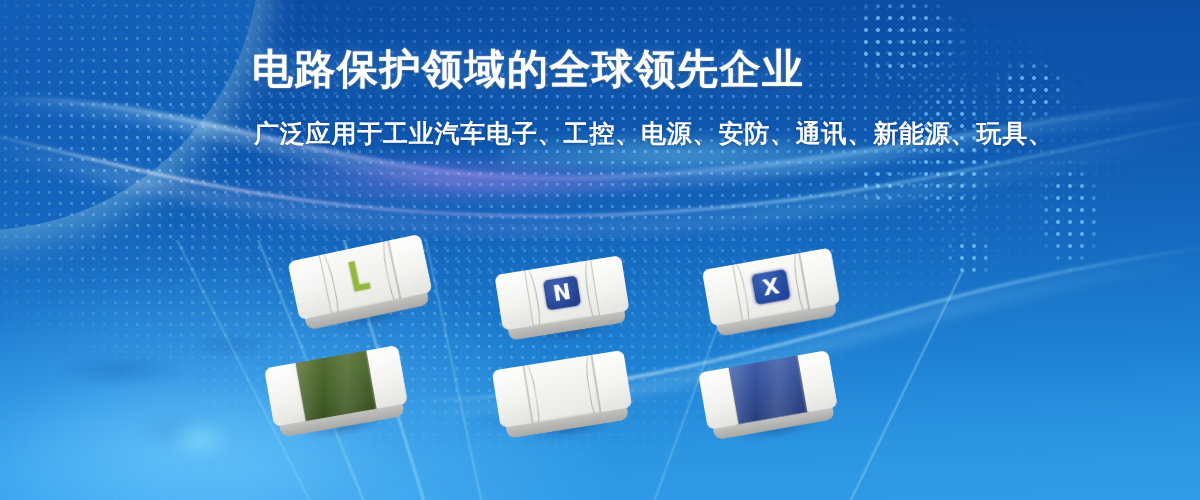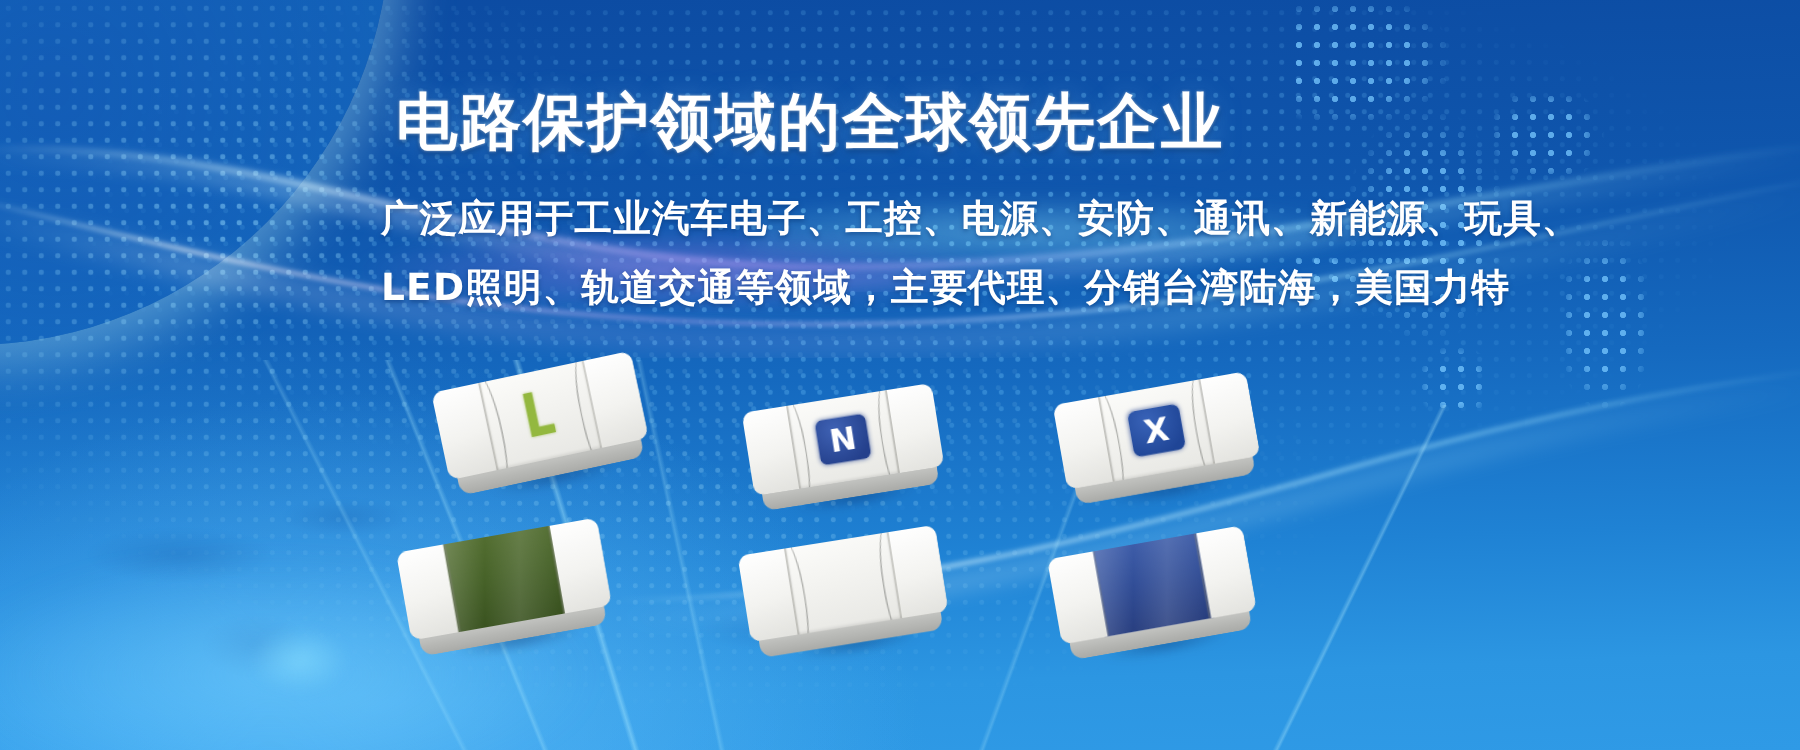--- a/index.html
+++ b/index.html
@@ -165,21 +165,21 @@
     filter: blur(4px);
   }
 
   
   .copy {
     position: absolute;
     left: 252px; top: 46px;
     width: 820px;
   }
   .headline {
-    margin: 12px;
+    margin: 0;
     font-size: 41px;
     font-weight: 700;
     line-height: 1.15;
     color: #ffffff;
     letter-spacing: 1.5px;
     text-shadow:
       0 0 2px rgba(255,255,255,0.55),
       0 2px 4px rgba(8,45,100,0.55),
       0 0 16px rgba(120,200,255,0.35);
   }
@@ -374,21 +374,20 @@
 
   <div class="layer streaks"></div>
   <div class="layer streaks2"></div>
   <div class="layer glow-violet"></div>
   <div class="layer glow-cyan"></div>
 
   <div class="copy">
     <h1 class="headline">电路保护领域的全球领先企业</h1>
     <div class="sub">
       <div>广泛应用于工业汽车电子、工控、电源、安防、通讯、新能源、玩具、</div>
-      <div>LED照明、轨道交通等领域，主要代理、分销台湾陆海，美国力特</div>
     </div>
   </div>
 
   <div class="parts">
 
     <div class="chip" id="chip-l">
       <div class="shadow"></div>
       <div class="side"></div>
       <div class="top">
         <div class="cap l"></div>

